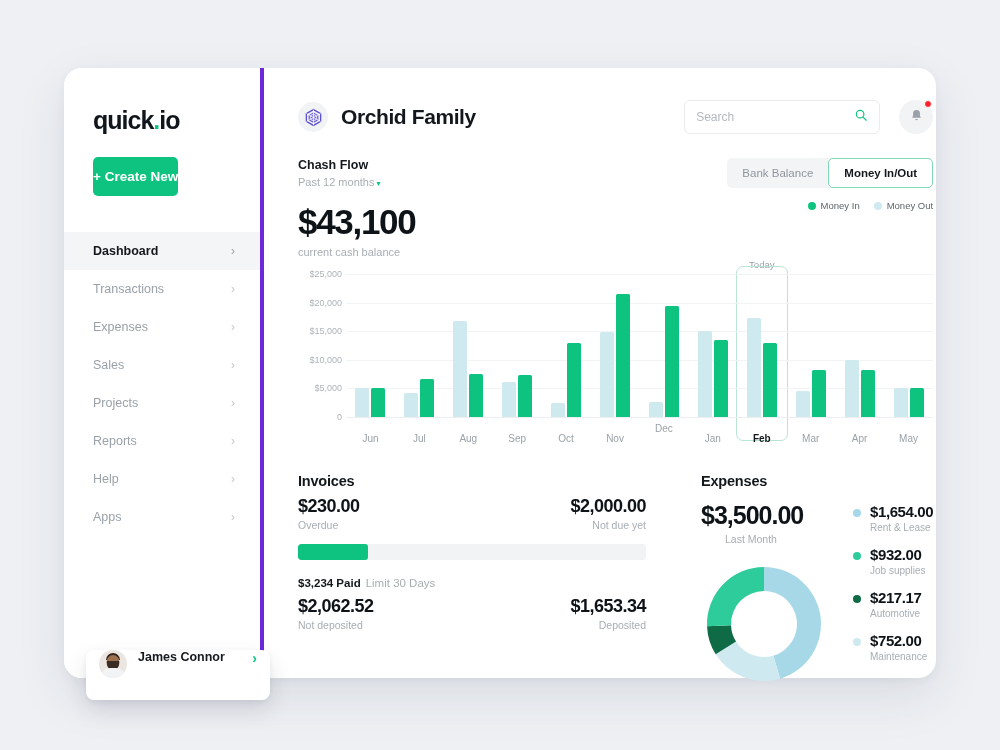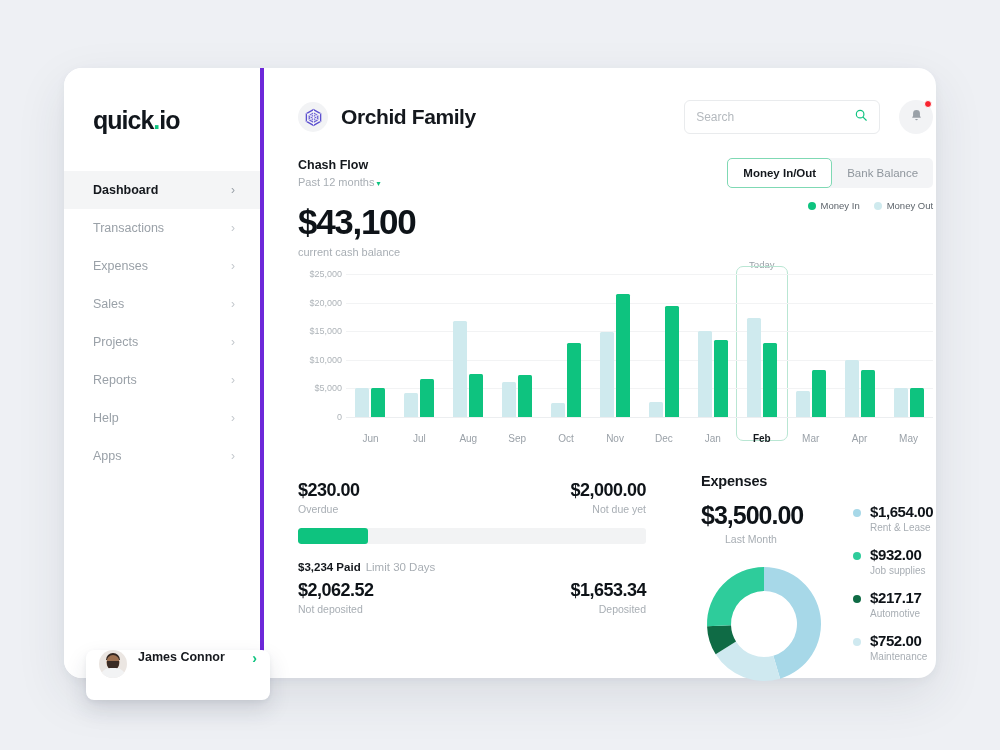--- a/index.html
+++ b/index.html
@@ -363,20 +363,21 @@
   .exp-leg-lab { font-size: 10px; color: #a8aeb4; margin-top: 2px; }
 </style>
 </head>
 <body>
 
 <div class="app-window">
 
   <div class="sidebar">
     <div class="logo"><span>quick</span><span class="dot">.</span><span>io</span></div>
 
+    <button class="create-new">+ Create New</button>
 
     <div class="nav">
       <div class="nav-item active">
         <span>Dashboard</span>
         <span class="chev">›</span>
       </div>
       <div class="nav-item">
         <span>Transactions</span>
         <span class="chev">›</span>
       </div>
@@ -456,22 +457,22 @@
     </div>
 
     <div class="cf-head">
       <div>
         <div class="cf-title">Chash Flow</div>
         <div class="cf-sub"><span>Past 12 months</span><span class="caret">▾</span></div>
         <div class="cf-amount">$43,100</div>
         <div class="cf-amount-sub">current cash balance</div>
       </div>
       <div class="toggle-group">
+        <button class="toggle-btn">Bank Balance</button>
         <button class="toggle-btn active">Money In/Out</button>
-        <button class="toggle-btn">Bank Balance</button>
       </div>
     </div>
 
     <div class="legend-row">
       <div class="legend-item">
         <span class="legend-swatch" style="background:#0ec37f"></span>
         <span>Money In</span>
       </div>
       <div class="legend-item">
         <span class="legend-swatch" style="background:#cfeaee"></span>
@@ -522,21 +523,21 @@
           <div class="xlabel" style="left: 194.125px; top: 159px;">Oct</div>
           <div class="bargroup" style="left: 253.042px; width: 32px;">
             <div class="bar out" style="height: 85.228px; background: rgb(207, 234, 238);"></div>
             <div class="bar in" style="height: 122.98px; background: rgb(14, 195, 127);"></div>
           </div>
           <div class="xlabel" style="left: 243.042px; top: 159px;">Nov</div>
           <div class="bargroup" style="left: 301.958px; width: 32px;">
             <div class="bar out" style="height: 14.872px; background: rgb(207, 234, 238);"></div>
             <div class="bar in" style="height: 110.968px; background: rgb(14, 195, 127);"></div>
           </div>
-          <div class="xlabel" style="left: 291.958px; top: 159px;">Dec</div>
+          <div class="xlabel" style="left: 291.958px; top: 149px;">Dec</div>
           <div class="bargroup" style="left: 350.875px; width: 32px;">
             <div class="bar out" style="height: 86.372px; background: rgb(207, 234, 238);"></div>
             <div class="bar in" style="height: 76.648px; background: rgb(14, 195, 127);"></div>
           </div>
           <div class="xlabel" style="left: 340.875px; top: 159px;">Jan</div>
           <div class="bargroup" style="left: 399.792px; width: 32px;">
             <div class="bar out" style="height: 98.956px; background: rgb(207, 234, 238);"></div>
             <div class="bar in" style="height: 73.788px; background: rgb(14, 195, 127);"></div>
           </div>
           <div class="xlabel hl" style="left: 389.792px; top: 159px;">Feb</div>
@@ -554,20 +555,21 @@
             <div class="bar out" style="height: 28.6px; background: rgb(207, 234, 238);"></div>
             <div class="bar in" style="height: 28.6px; background: rgb(14, 195, 127);"></div>
           </div>
           <div class="xlabel" style="left: 536.542px; top: 159px;">May</div>
         </div>
     </div>
 
     <div class="bottom">
 
       <div class="panel-invoices">
+        <div class="panel-title">Invoices</div>
 
         <div class="inv-row">
           <div>
             <div class="inv-val">$230.00</div>
             <div class="inv-lab">Overdue</div>
           </div>
           <div class="inv-right">
             <div class="inv-val">$2,000.00</div>
             <div class="inv-lab">Not due yet</div>
           </div>

